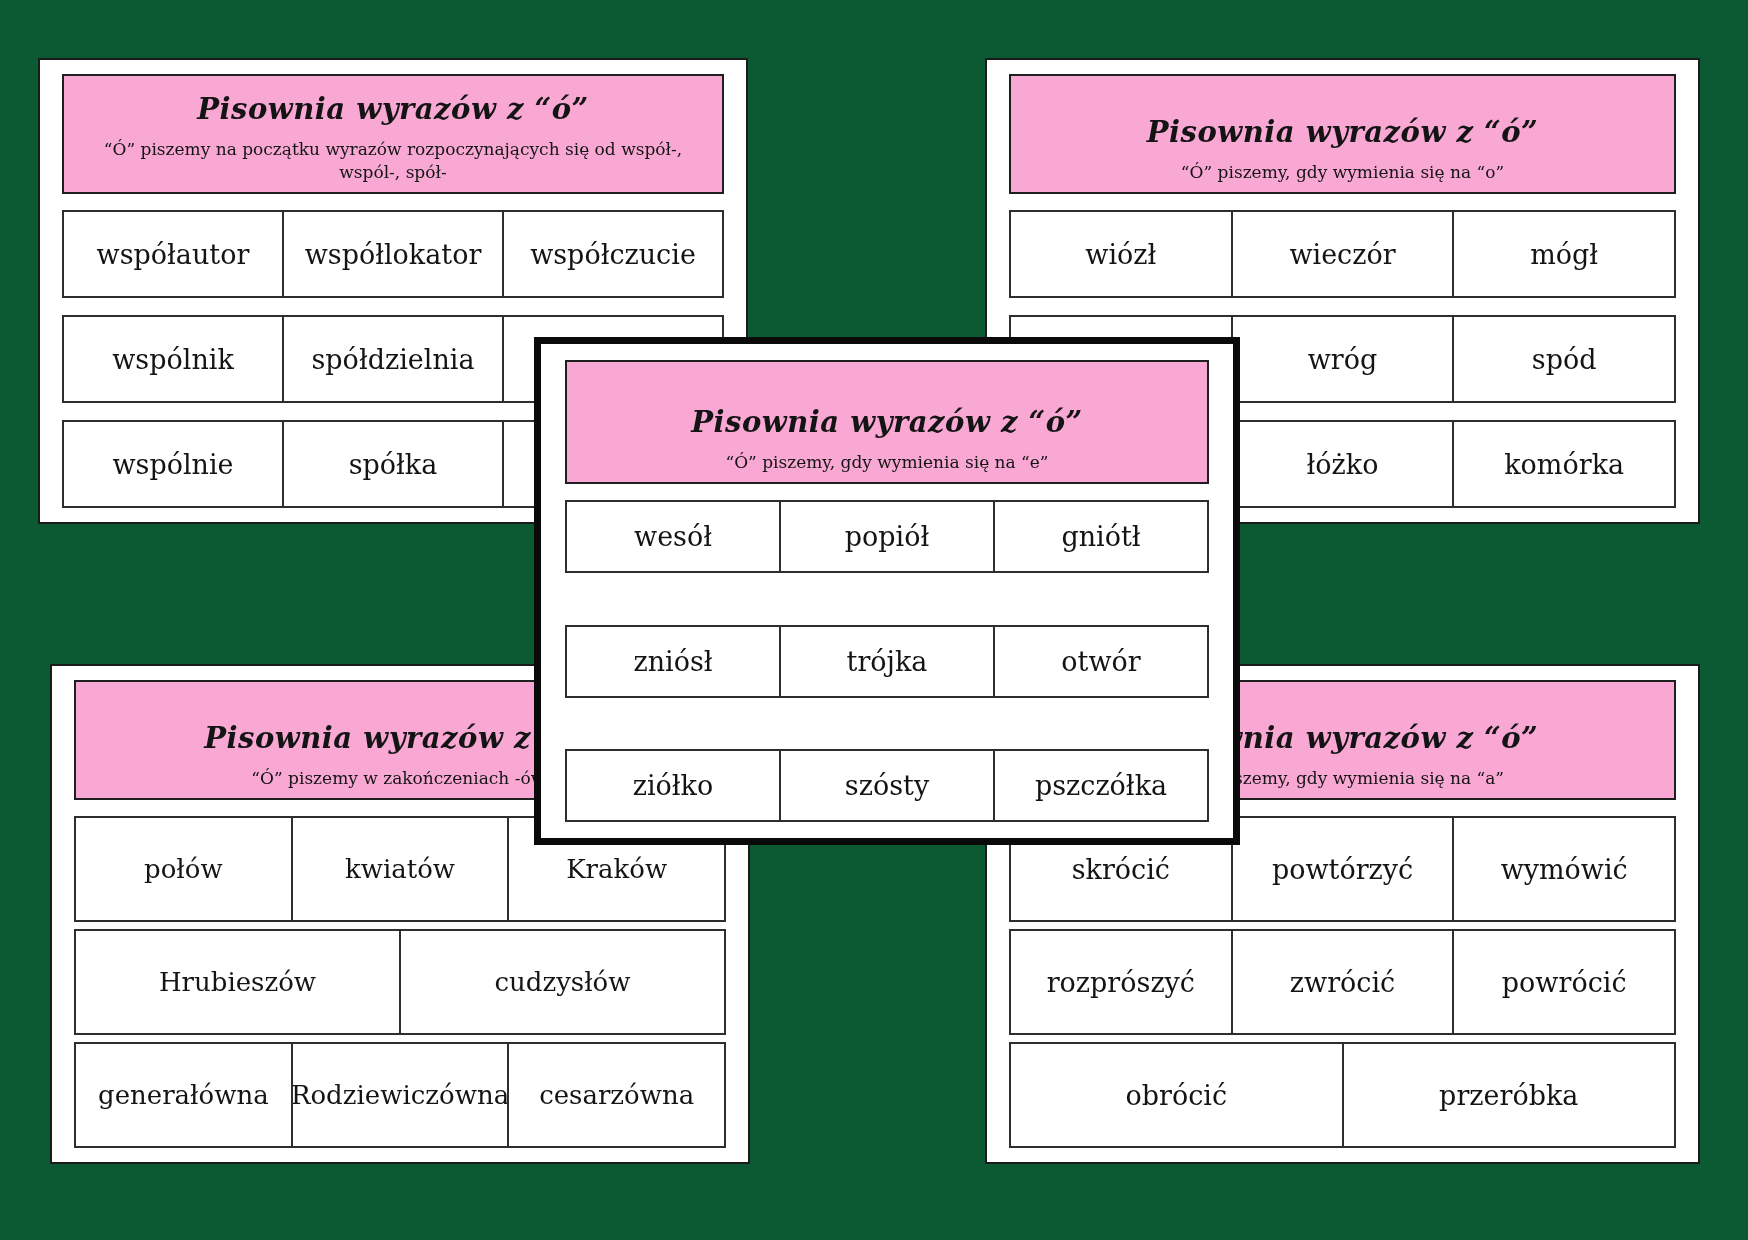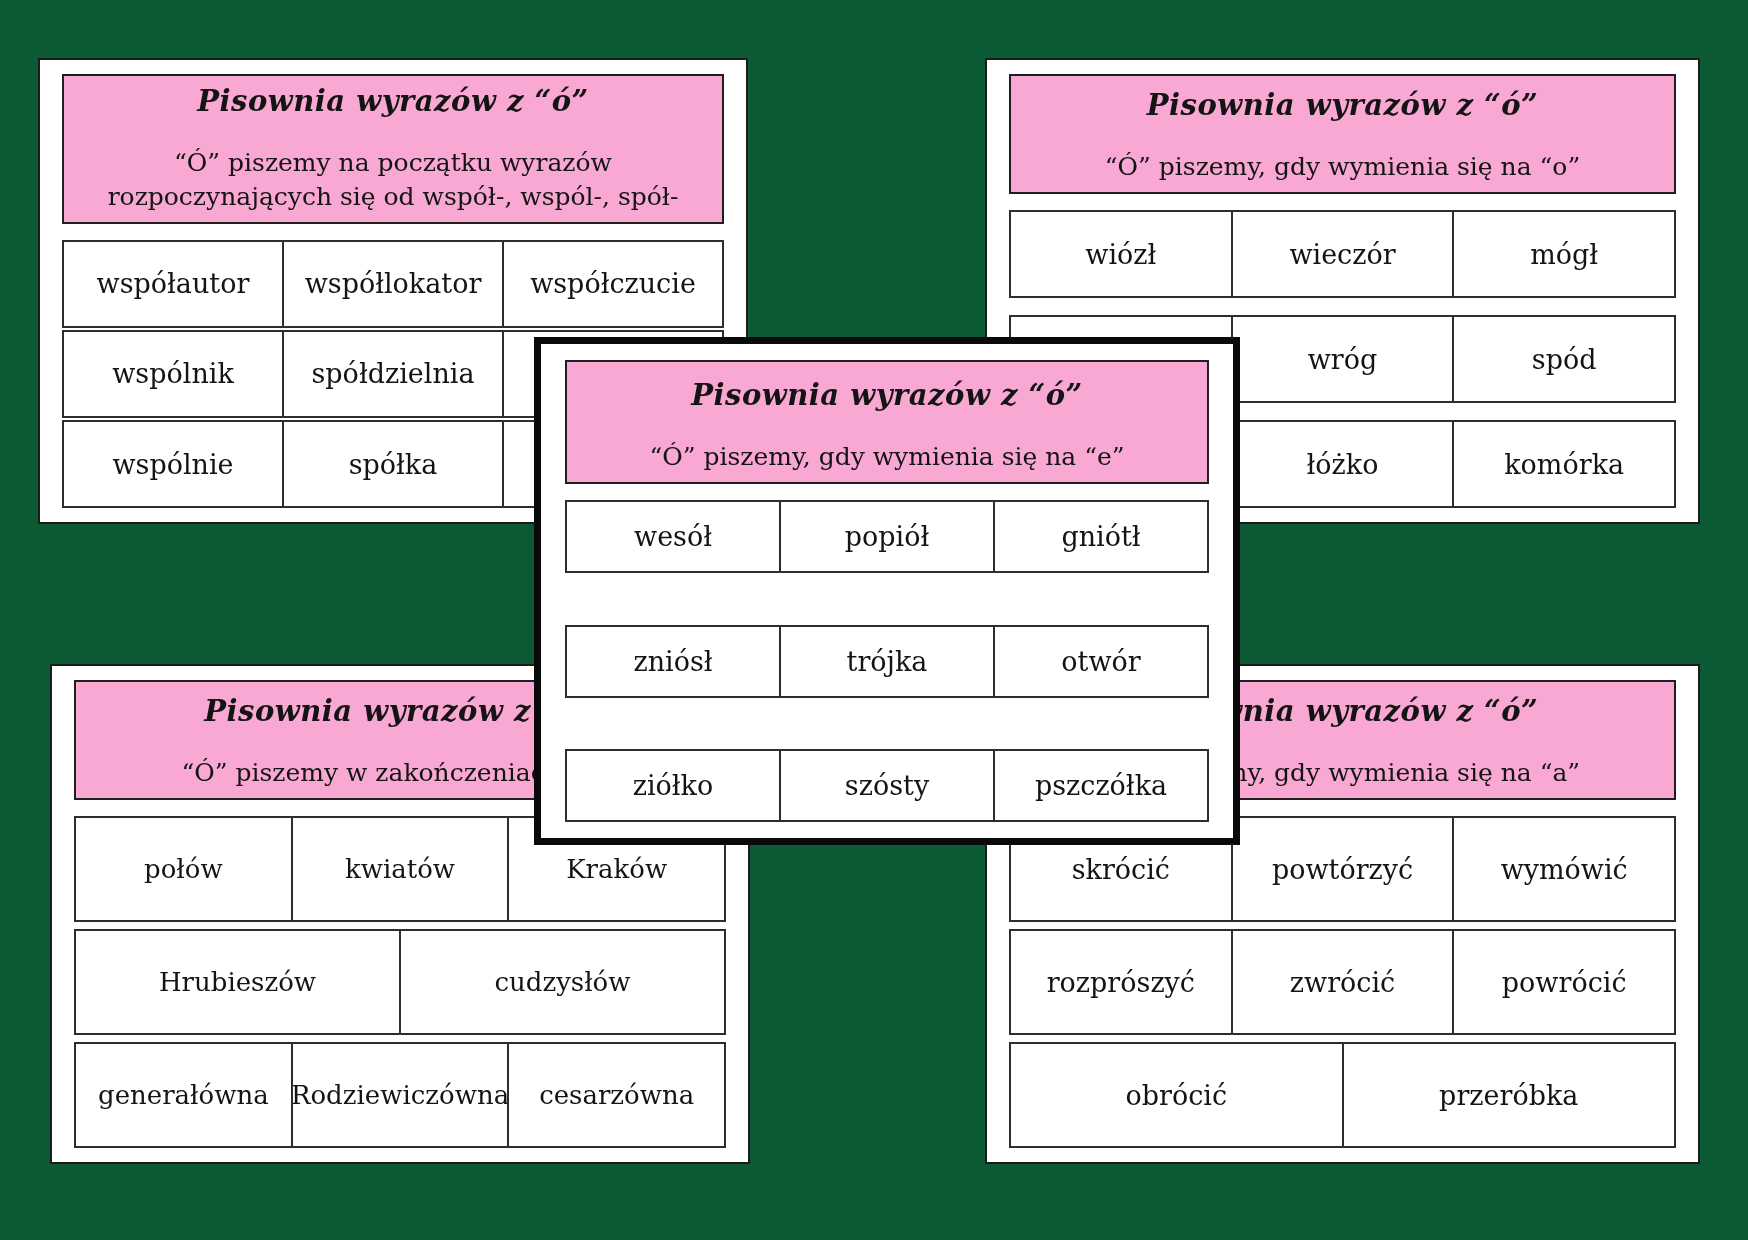--- a/index.html
+++ b/index.html
@@ -47,23 +47,22 @@
   }
   #card-e .hdr { min-height:124px; }
   .title {
     font-size:29px;
     font-weight:bold;
     font-style:italic;
     letter-spacing:0.5px;
     white-space:nowrap;
   }
   .subtitle {
-    font-size:25px;
+    font-size:17px;
     line-height:1.35;
-    margin-top:16px;
   }
   #card-ow .subtitle, #card-a .subtitle, #card-o .subtitle, #card-e .subtitle { white-space:nowrap; }
   .rows {
     flex:1 1 auto;
     display:flex;
     flex-direction:column;
     justify-content:space-between;
     margin-top:16px;
   }
   .row { display:flex; height:88px; }

